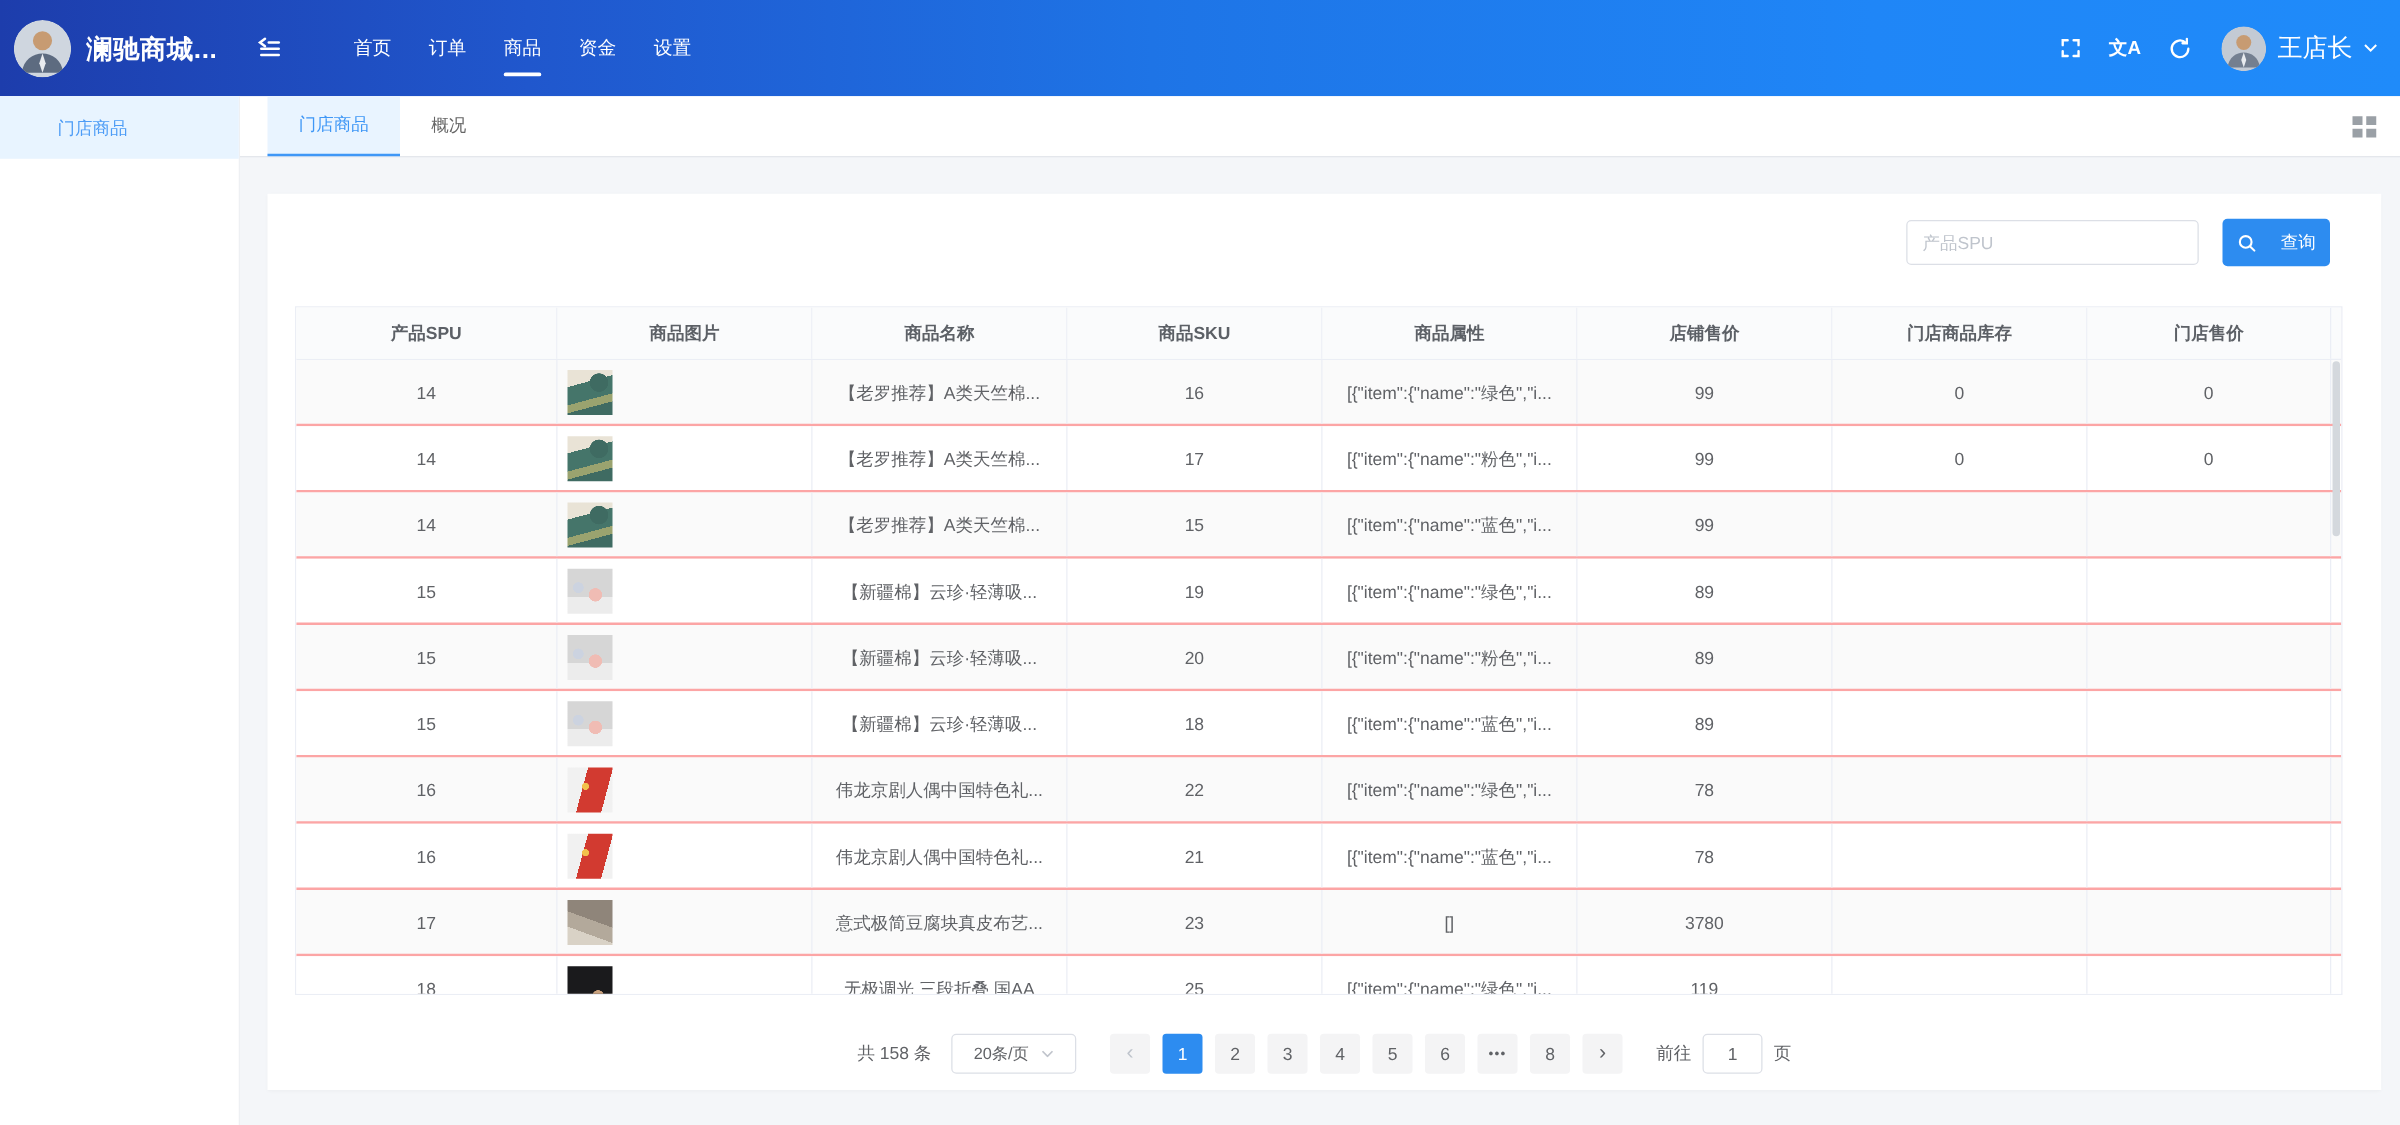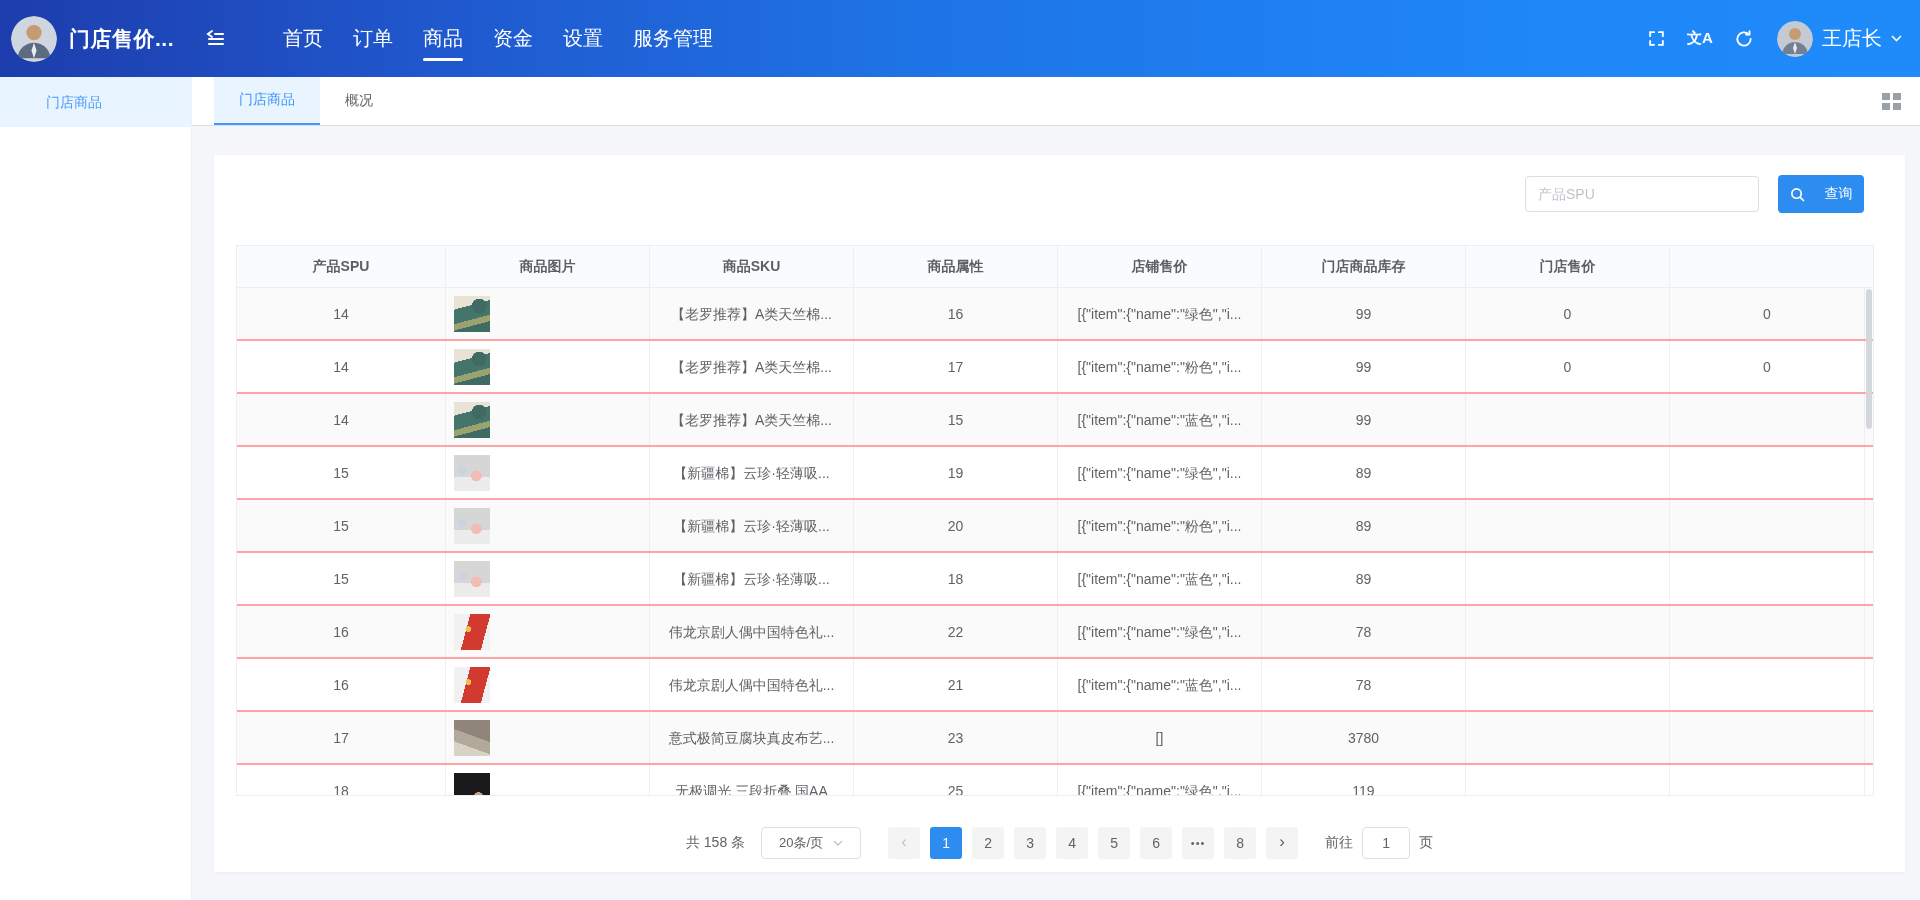--- a/index.html
+++ b/index.html
@@ -9,21 +9,21 @@
   
   .app-header { position:absolute; left:0; top:0; width:1920px; height:77px;
     background:linear-gradient(90deg,#1d3dac 0%,#2057cd 22%,#1e74e6 48%,#1f86f7 78%,#1f8bfa 100%);
     display:flex; align-items:center; color:#fff; }
   .logo-block { display:flex; align-items:center; gap:12px; padding-left:11px; }
   .avatar { border-radius:50%; overflow:hidden; display:inline-block; flex:none; }
   .avatar svg { display:block; }
   .logo-text { font-size:21px; font-weight:bold; white-space:nowrap; letter-spacing:.5px; }
   .collapse-btn { margin-left:30px; width:24px; height:24px; display:flex; align-items:center; justify-content:center; cursor:pointer; }
   .main-nav { display:flex; margin-left:40px; height:100%; align-items:stretch; }
-  .nav-item { padding:0 15px; font-size:20px; display:flex; align-items:center; position:relative; cursor:pointer; }
+  .nav-item { padding:0 15px; font-size:15px; display:flex; align-items:center; position:relative; cursor:pointer; }
   .nav-item.active::after { content:""; position:absolute; left:15px; right:15px; bottom:16px; height:3px; background:#fff; border-radius:2px; }
   .header-right { margin-left:auto; display:flex; align-items:center; gap:22px; padding-right:18px; }
   .hicon { width:22px; height:22px; display:flex; align-items:center; justify-content:center; cursor:pointer; }
   .translate-glyph { font-size:15px; font-weight:bold; white-space:nowrap; }
   .user-chip { display:flex; align-items:center; gap:9px; cursor:pointer; }
   .user-name { font-size:20px; }
 
   
   .sidebar { position:absolute; left:0; top:77px; width:192px; bottom:0; background:#fff; border-right:1px solid #eef0f3; }
   .sidebar-item { height:50px; line-height:50px; padding-left:46px; font-size:14px; color:#606266; cursor:pointer; white-space:nowrap; }
@@ -99,37 +99,36 @@
 <div class="app-header">
   <div class="logo-block">
     <span class="avatar">
       <svg width="46" height="46" viewBox="0 0 36 36">
           <circle cx="18" cy="18" r="18" fill="#cfd6df"></circle>
           <circle cx="18" cy="13" r="6" fill="#c79b72"></circle>
           <path d="M5 33c1-8 7-12 13-12s12 4 13 12z" fill="#5d6b80"></path>
           <path d="M18 21l-2 6 2 6 2-6z" fill="#e8ebef"></path>
         </svg>
     </span>
-    <span class="logo-text">门店售价...</span>
+    <span class="logo-text">澜驰商城...</span>
   </div>
   <span class="collapse-btn">
     <svg class="chev-svg" width="22" height="22" viewBox="0 0 22 22" fill="none" stroke="#fff" stroke-width="2" stroke-linecap="round">
         <path d="M10 6h8"></path>
         <path d="M4 11h14"></path>
         <path d="M4 16h14"></path>
         <path d="M7 3L3 6l4 3" fill="none"></path>
       </svg>
   </span>
   <nav class="main-nav">
       <div class="nav-item">首页</div>
       <div class="nav-item">订单</div>
       <div class="nav-item active">商品</div>
       <div class="nav-item">资金</div>
       <div class="nav-item">设置</div>
-      <div class="nav-item">服务管理</div>
     </nav>
   <div class="header-right">
     <span class="hicon">
       <svg class="chev-svg" width="19" height="19" viewBox="0 0 24 24" fill="none" stroke="#fff" stroke-width="2.4" stroke-linecap="round">
           <path d="M4 9V4h5"></path>
           <path d="M15 4h5v5"></path>
           <path d="M20 15v5h-5"></path>
           <path d="M9 20H4v-5"></path>
         </svg>
     </span>
@@ -184,20 +183,21 @@
             <path d="M11 11l3.4 3.4"></path>
           </svg>
         <span>查询</span>
       </button>
     </div>
 
     <div class="table-wrap">
       <div class="t-header">
           <div class="t-cell">产品SPU</div>
           <div class="t-cell">商品图片</div>
+          <div class="t-cell">商品名称</div>
           <div class="t-cell">商品SKU</div>
           <div class="t-cell">商品属性</div>
           <div class="t-cell">店铺售价</div>
           <div class="t-cell">门店商品库存</div>
           <div class="t-cell">门店售价</div>
         </div>
       <div id="tbody">
           <div class="t-row">
             <div class="t-cell">14</div>
             <div class="t-cell cell-img">

